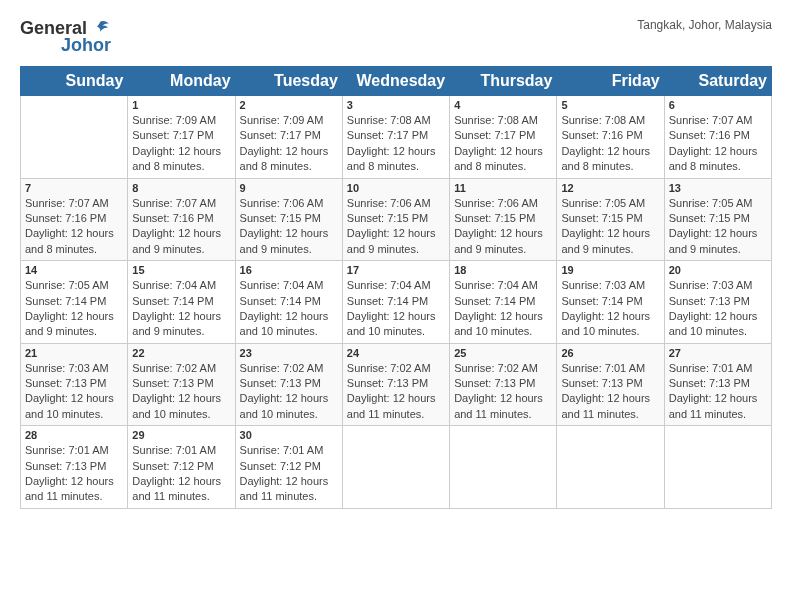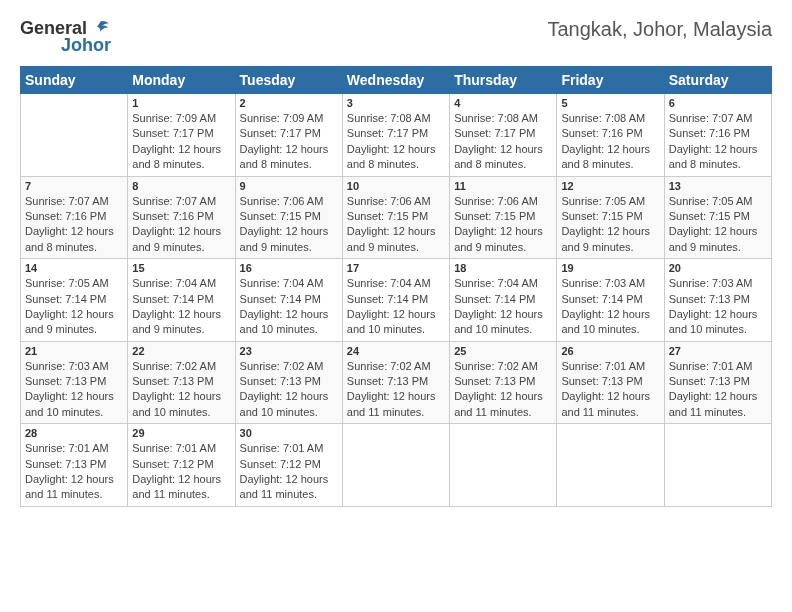--- a/index.html
+++ b/index.html
@@ -38,35 +38,35 @@
     .title-area {
       text-align: right;
     }
     .month-title {
       font-size: 36px;
       font-weight: bold;
       color: #333;
       line-height: 1.1;
     }
     .location {
-      font-size: 20px;
+      font-size: 12px;
       color: #555;
     }
     table {
       width: 100%;
       border-collapse: collapse;
       table-layout: fixed;
     }
     thead tr th {
       background-color: #2e6da4;
       color: #fff;
-      font-size: 14px;
+      font-size: 16px;
       font-weight: bold;
       padding: 5px 4px;
-      text-align: left;
+      text-align: right;
       border: 1px solid #2e6da4;
     }
     tbody tr td {
       border: 1px solid #ccc;
       vertical-align: top;
       padding: 3px 4px;
       font-size: 9.5px;
       color: #333;
       height: 78px;
     }

